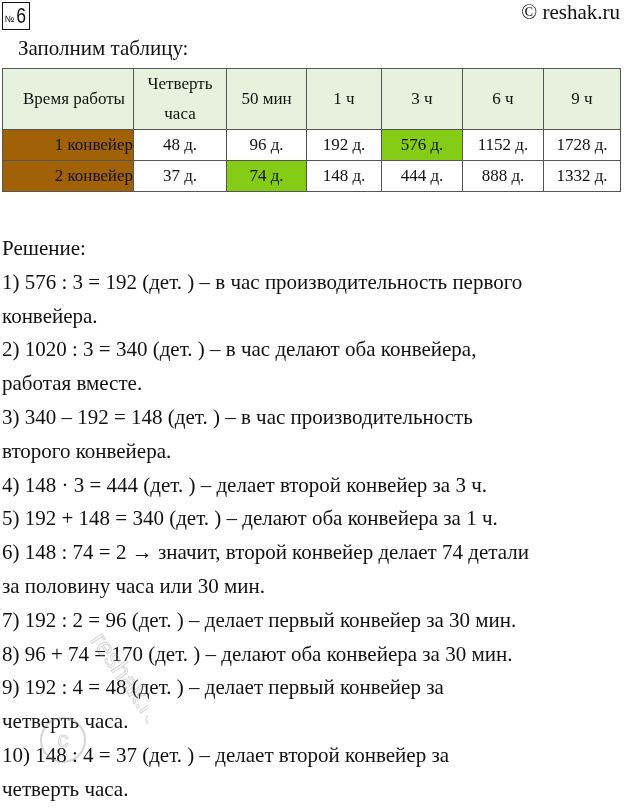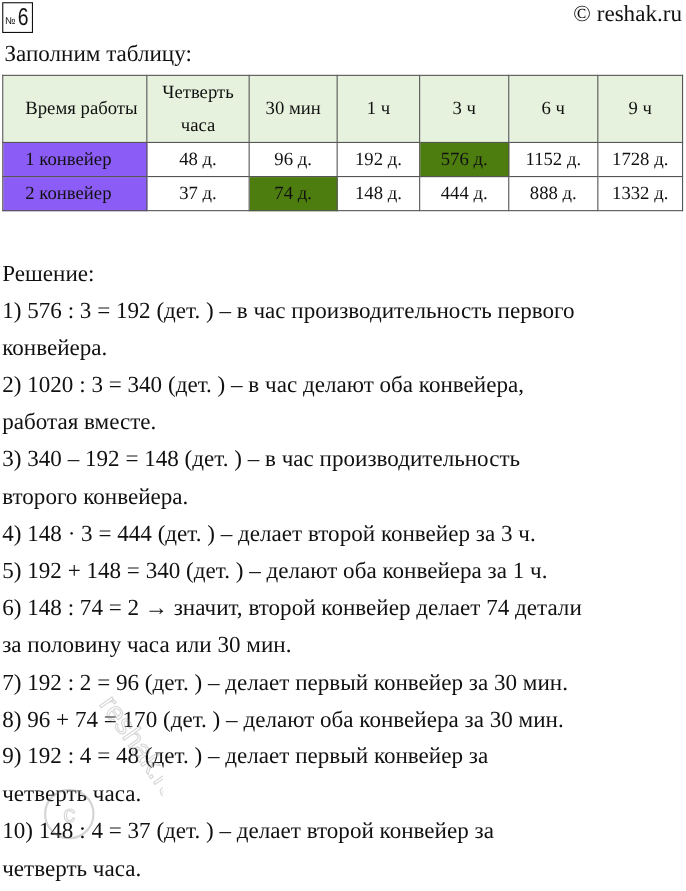--- a/index.html
+++ b/index.html
@@ -14,34 +14,34 @@
     display: flex; align-items: flex-end; justify-content: center;
     font-family: "Liberation Sans", "DejaVu Sans", sans-serif;
     line-height: 1;
   }
   .task-badge .no { font-size: 9px; margin-bottom: 5px; margin-right: 1px; }
   .task-badge .num { font-size: 22px; margin-bottom: 2px; transform: scaleX(0.8); }
   .copyright {
     position: absolute; right: 4px; top: 0px; font-size: 21px;
   }
   .intro {
-    position: absolute; left: 4px; top: 36px; font-size: 21px; text-align: center;
+    position: absolute; left: 18px; top: 36px; font-size: 21px; text-align: center;
   }
   table.data-table {
     position: absolute; left: 2px; top: 68px; border-collapse: collapse;
     font-size: 17px; table-layout: fixed;
   }
   table.data-table td {
     border: 1.5px solid #555; text-align: center; padding: 0; height: 30px;
     vertical-align: middle;
   }
   table.data-table tr.head td { background: #e6f2dd; height: 60px; }
-  table.data-table td.rowhead { background: #8b5cf6; text-align: left; padding-left: 20px; }
+  table.data-table td.rowhead { background: #a16207; text-align: right; padding-left: 20px; }
   table.data-table tr.head td.rowhead { background: #e6f2dd; text-align: left; padding-left: 20px; }
-  table.data-table td.hl { background: #4d7c0f; }
+  table.data-table td.hl { background: #84cc16; }
   .head-two { line-height: 30px; }
   .solution {
     position: absolute; left: 2px; top: 232px; width: 620px;
     font-size: 21px; line-height: 33.8px;
   }
   .solution .line { white-space: nowrap; }
   .watermark {
     position: absolute; left: 28px; top: 630px; width: 120px; height: 140px;
     pointer-events: none; opacity: 0.35;
   }
@@ -67,21 +67,21 @@
       <col style="width:81px">
       <col style="width:77px">
   </colgroup>
   <tbody>
       <tr class="head">
     <td class="rowhead">Время работы</td>
     <td>
       <div class="head-two">Четверть</div>
       <div class="head-two">часа</div>
     </td>
-    <td>30 мин</td>
+    <td>50 мин</td>
     <td>1 ч</td>
     <td>3 ч</td>
     <td>6 ч</td>
     <td>9 ч</td>
   </tr>
   <tr>
     <td class="rowhead">1 конвейер</td>
     <td>48 д.</td>
     <td>96 д.</td>
     <td>192 д.</td>

